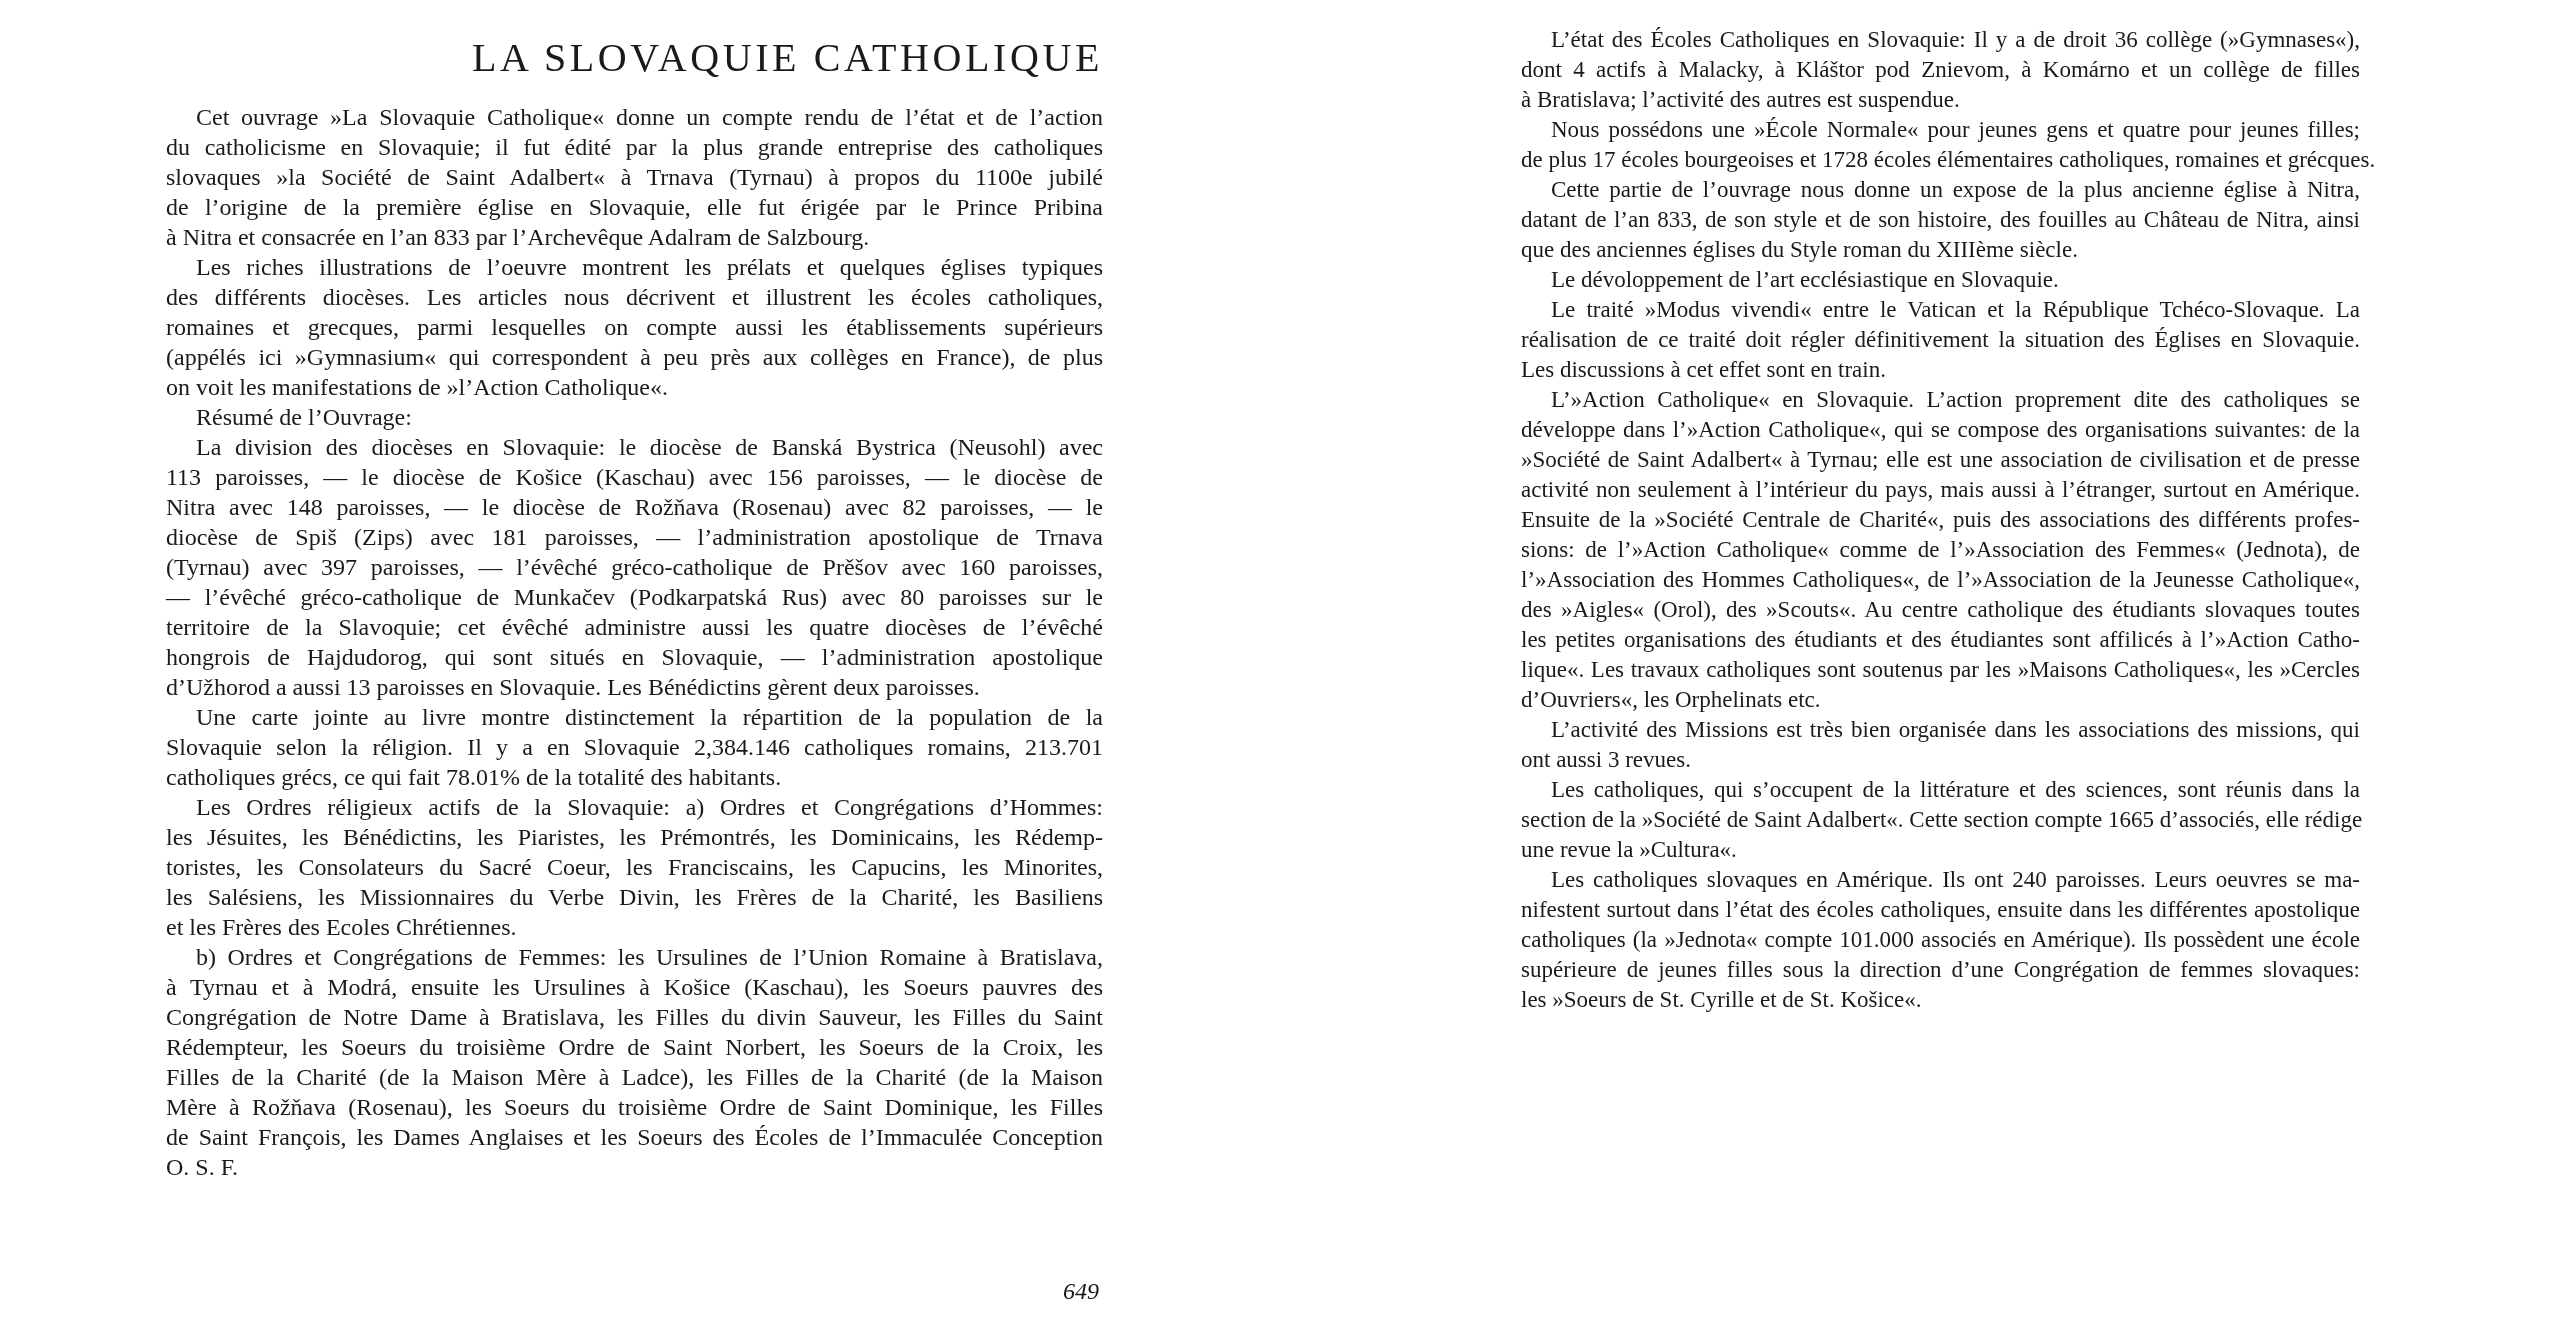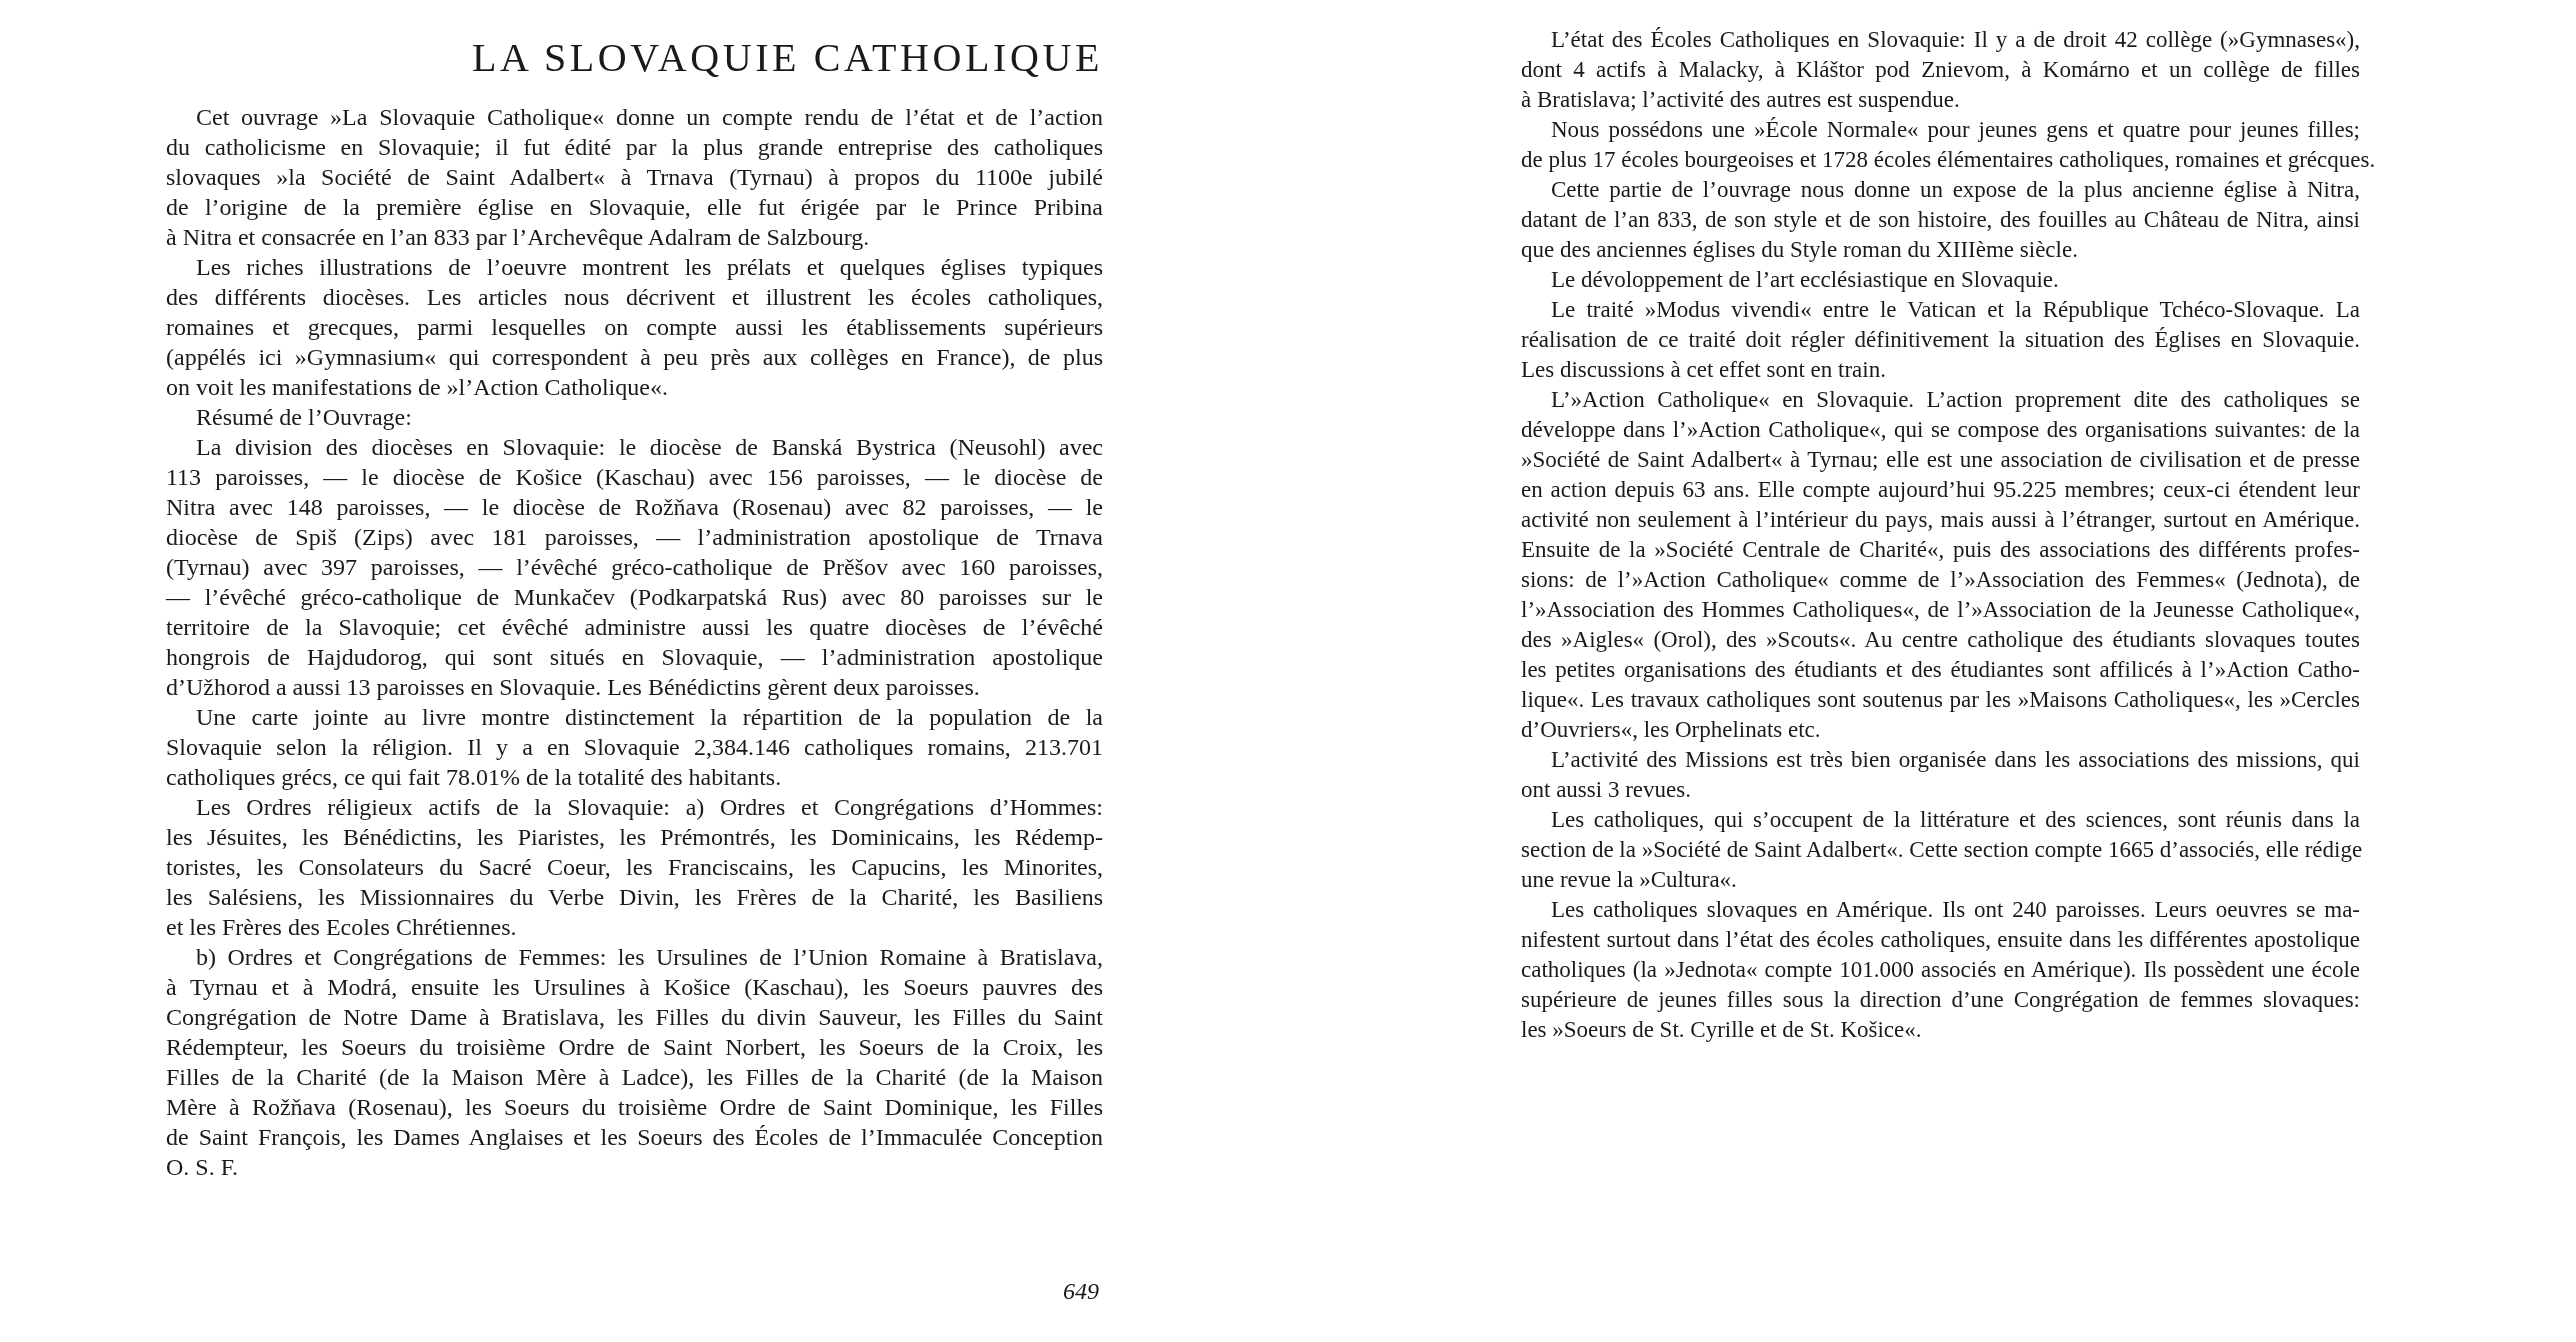--- a/index.html
+++ b/index.html
@@ -60,36 +60,35 @@
       <div class="line"><span>Filles de la Charité (de la Maison Mère à Ladce), les Filles de la Charité (de la Maison</span></div>
       <div class="line"><span>Mère à Rožňava (Rosenau), les Soeurs du troisième Ordre de Saint Dominique, les Filles</span></div>
       <div class="line"><span>de Saint François, les Dames Anglaises et les Soeurs des Écoles de l’Immaculée Conception</span></div>
       <div class="line last"><span>O. S. F.</span></div>
     </div>
 </div>
 <div class="folio">649</div>
 
 <div class="page" id="right-page">
   <div class="lines">
-      <div class="line indent"><span class="it">L’état des Écoles Catholiques en Slovaquie:</span><span> Il y a de droit 42 collège (»Gymnases«),</span></div>
+      <div class="line indent"><span class="it">L’état des Écoles Catholiques en Slovaquie:</span><span> Il y a de droit 36 collège (»Gymnases«),</span></div>
       <div class="line"><span>dont 4 actifs à Malacky, à Kláštor pod Znievom, à Komárno et un collège de filles</span></div>
       <div class="line last"><span>à Bratislava; l’activité des autres est suspendue.</span></div>
       <div class="line indent"><span>Nous possédons une »École Normale« pour jeunes gens et quatre pour jeunes filles;</span></div>
       <div class="line"><span>de plus 17 écoles bourgeoises et 1728 écoles élémentaires catholiques, romaines et grécques.</span></div>
       <div class="line indent"><span class="it">Cette partie de l’ouvrage nous donne un expose de la plus ancienne église à Nitra,</span></div>
       <div class="line"><span>datant de l’an 833, de son style et de son histoire, des fouilles au Château de Nitra, ainsi</span></div>
       <div class="line last"><span>que des anciennes églises du Style roman du XIIIème siècle.</span></div>
       <div class="line indent last"><span class="it">Le dévoloppement de l’art ecclésiastique en Slovaquie.</span></div>
       <div class="line indent"><span class="it">Le traité »Modus vivendi« entre le Vatican et la République Tchéco-Slovaque.</span><span> La</span></div>
       <div class="line"><span>réalisation de ce traité doit régler définitivement la situation des Églises en Slovaquie.</span></div>
       <div class="line last"><span>Les discussions à cet effet sont en train.</span></div>
       <div class="line indent"><span class="it">L’»Action Catholique« en Slovaquie.</span><span> L’action proprement dite des catholiques se</span></div>
       <div class="line"><span>développe dans l’»Action Catholique«, qui se compose des organisations suivantes: de la</span></div>
       <div class="line"><span>»Société de Saint Adalbert« à Tyrnau; elle est une association de civilisation et de presse</span></div>
-      <div class="line"><span>en action depuis 63 ans. Elle compte aujourd’hui 95.225 membres; ceux-ci étendent leur</span></div>
       <div class="line"><span>activité non seulement à l’intérieur du pays, mais aussi à l’étranger, surtout en Amérique.</span></div>
       <div class="line"><span>Ensuite de la »Société Centrale de Charité«, puis des associations des différents profes-</span></div>
       <div class="line"><span>sions: de l’»Action Catholique« comme de l’»Association des Femmes« (Jednota), de</span></div>
       <div class="line"><span>l’»Association des Hommes Catholiques«, de l’»Association de la Jeunesse Catholique«,</span></div>
       <div class="line"><span>des »Aigles« (Orol), des »Scouts«. Au centre catholique des étudiants slovaques toutes</span></div>
       <div class="line"><span>les petites organisations des étudiants et des étudiantes sont affilicés à l’»Action Catho-</span></div>
       <div class="line"><span>lique«. Les travaux catholiques sont soutenus par les »Maisons Catholiques«, les »Cercles</span></div>
       <div class="line last"><span>d’Ouvriers«, les Orphelinats etc.</span></div>
       <div class="line indent"><span class="it">L’activité des Missions</span><span> est très bien organisée dans les associations des missions, qui</span></div>
       <div class="line last"><span>ont aussi 3 revues.</span></div>

